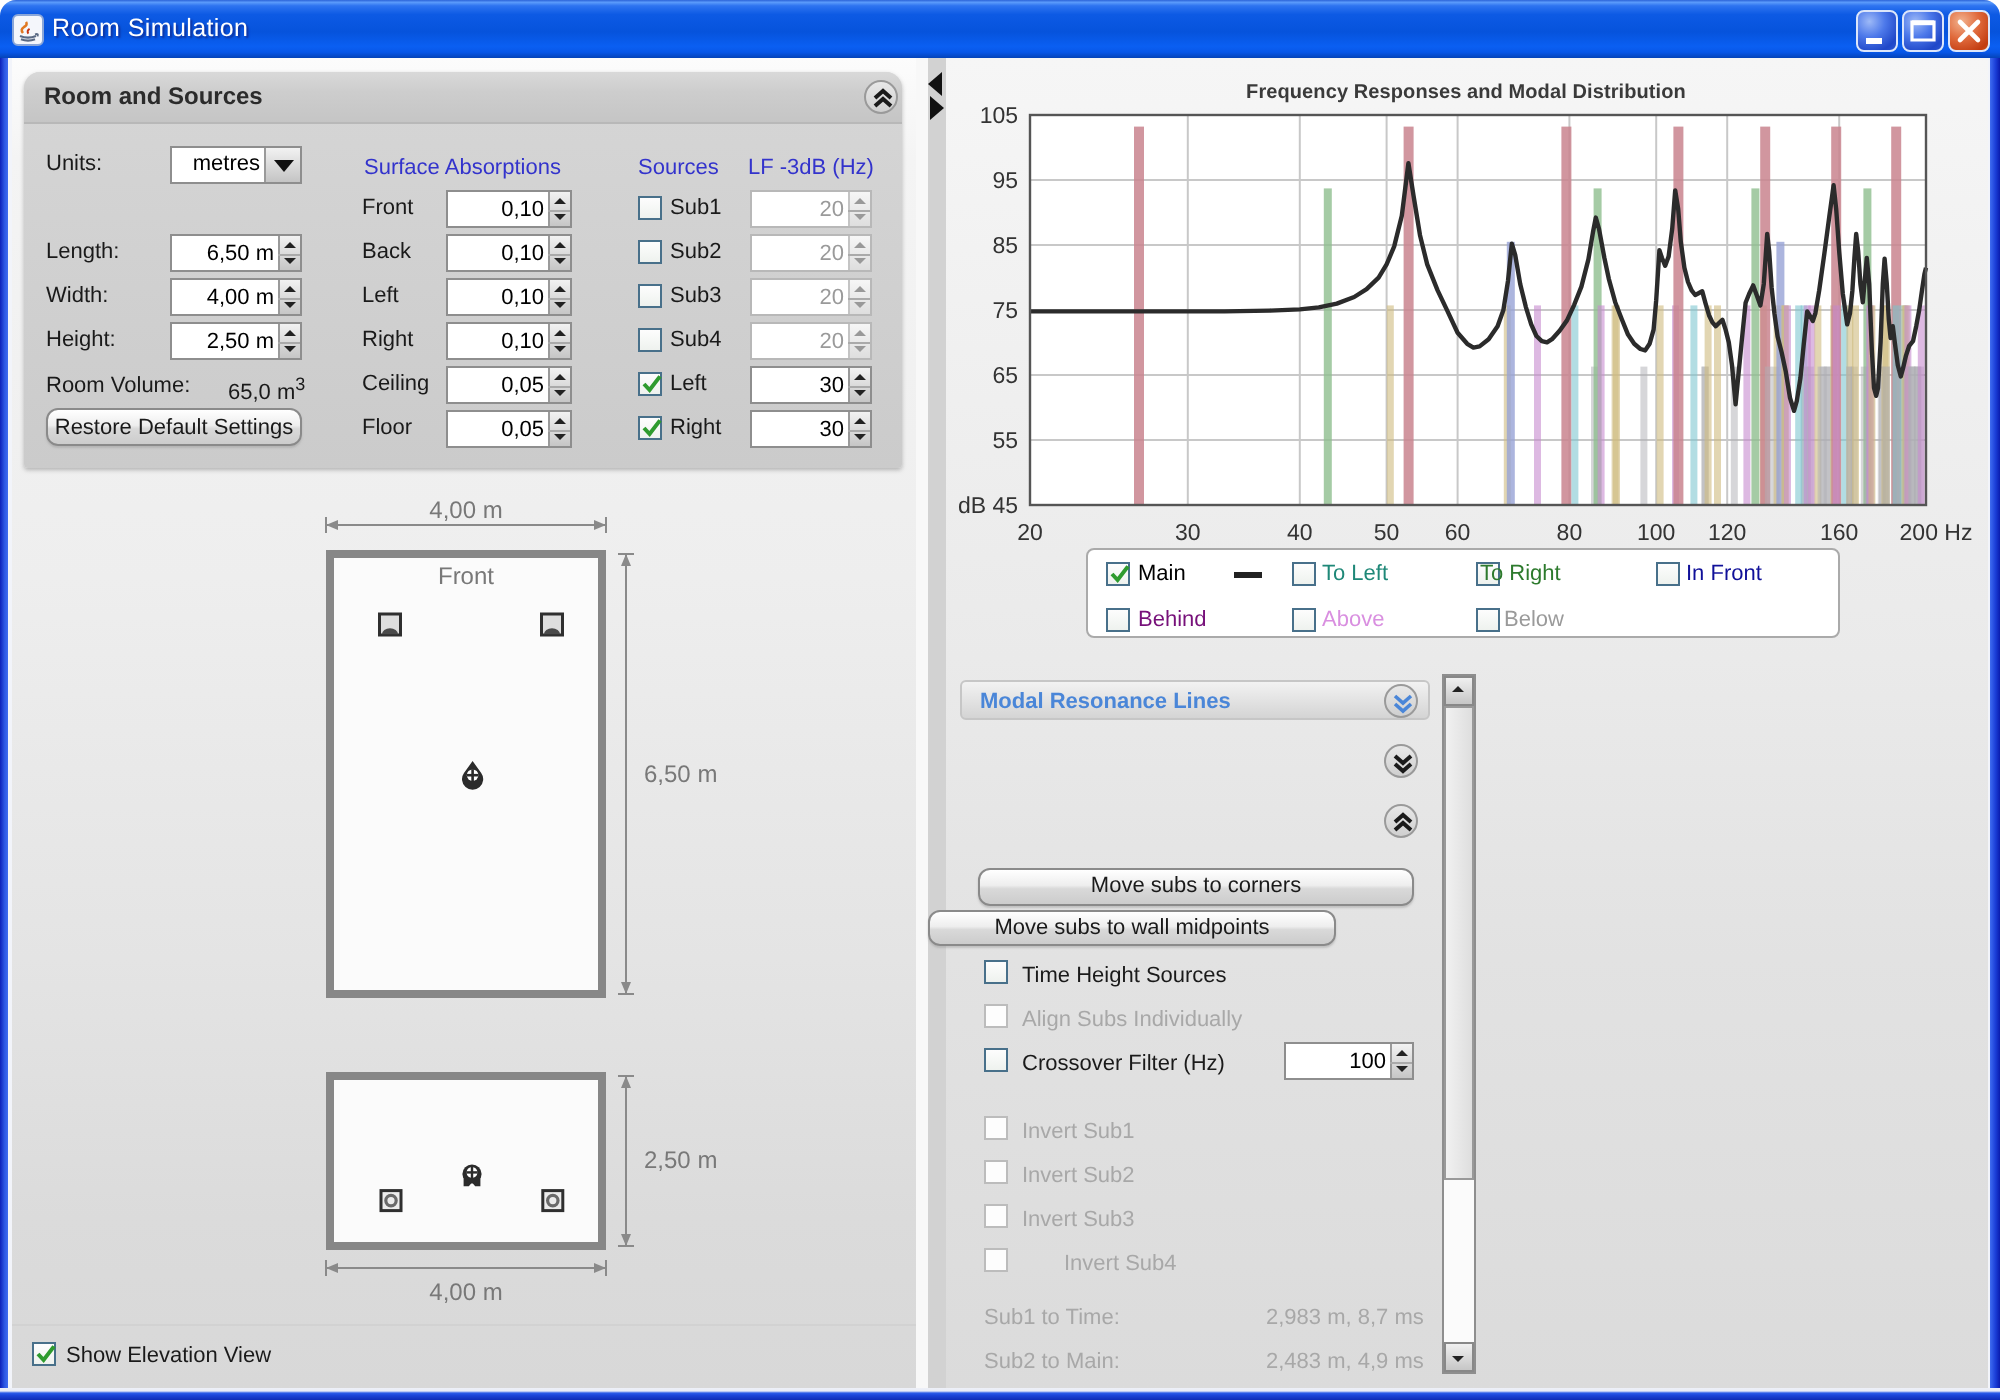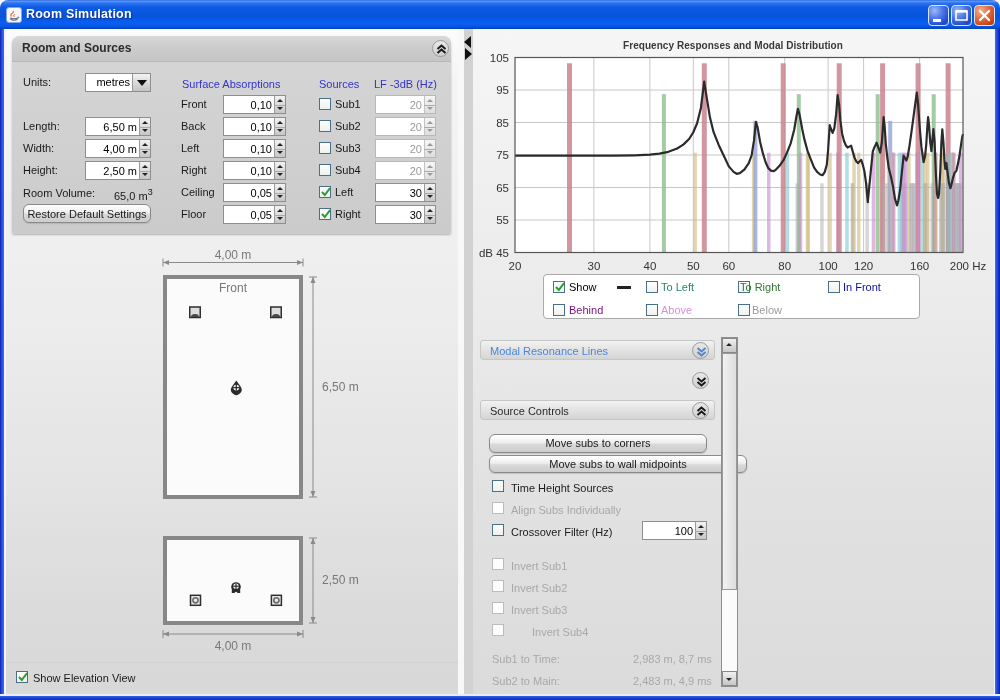--- a/index.html
+++ b/index.html
@@ -1,20 +1,20 @@
 <!DOCTYPE html>
 <html><head><meta charset="utf-8"><style>
 *{margin:0;padding:0;box-sizing:border-box}
 html,body{width:1000px;height:700px;background:#fff;font-family:"Liberation Sans",sans-serif;overflow:hidden}
 #win{position:absolute;left:0;top:0;width:1000px;height:700px;border-radius:8px 8px 0 0;overflow:hidden;background:linear-gradient(180deg,#f6f6f6,#d9d9d9)}
 .abs{position:absolute}
 
 #title{position:absolute;left:0;top:0;width:1000px;height:29px;
 background:linear-gradient(180deg,#2b63d8 0%,#5b9bfb 4%,#2e74f0 10%,#0d5ae4 25%,#0653dc 55%,#0a5ff2 80%,#0857e8 90%,#0443b8 100%);}
-#title .txt{position:absolute;left:26px;top:7px;color:#fff;font-size:12.5px;font-weight:bold;text-shadow:1px 1px 1px #10309a;letter-spacing:.2px}
+#title .txt{position:absolute;left:26px;top:7px;color:#fff;font-size:12.5px;font-weight:normal;text-shadow:1px 1px 1px #10309a;letter-spacing:.2px}
 .wbtn{position:absolute;top:5px;width:21px;height:21px;border-radius:4px;border:1px solid #dce6fa}
 .wbtn.blu{background:radial-gradient(circle at 30% 25%,#9db9f7 0%,#4d79ea 40%,#1f47c8 80%,#2a55d2 100%)}
 .wbtn.red{background:radial-gradient(circle at 30% 25%,#f2b28e 0%,#e06a3c 45%,#c23c10 85%,#d0500f 100%)}
 
 #leftpane{position:absolute;left:4px;top:29px;width:454.5px;height:665px;background:linear-gradient(180deg,#fcfcfc 0,#f4f4f4 50px,#eeeeee 260px,#e4e4e4 450px,#dbdbdb 580px,#d8d8d8 100%)}
 #rs{position:absolute;left:12px;top:36px;width:439px;height:198px;background:linear-gradient(180deg,#d6d6d6,#cbcbcb);border-radius:8px 8px 2px 2px;box-shadow:0 1px 2px rgba(130,130,130,.55)}
 #rshead{position:absolute;left:12px;top:36px;width:439px;height:26px;background:linear-gradient(180deg,#d9d9d9 0,#cdcdcd 40%,#c5c5c5 100%);border-radius:8px 8px 0 0;border-bottom:1px solid #b8b8b8}
 .hdrtxt{font-size:12px;font-weight:bold;color:#2b2b2b}
 .lab{position:absolute;font-size:11px;color:#1a1a1a;white-space:nowrap}
 .blulab{position:absolute;font-size:11px;color:#3333cc;white-space:nowrap}
@@ -37,21 +37,21 @@
 .cb svg{position:absolute;left:-1px;top:-2px}
 
 .btn{position:absolute;border:1px solid #8a8a8a;border-radius:6px;background:linear-gradient(180deg,#ffffff 0%,#eeeeee 45%,#d9d9d9 55%,#cccccc 100%);font-size:11px;color:#1a1a1a;text-align:center;white-space:nowrap;box-shadow:0 1px 1px rgba(160,160,160,.5)}
 
 #combo{position:absolute;left:85px;top:72.5px;width:66px;height:19px;background:#fff;border:1px solid #8e8e8e}
 #combo .cval{position:absolute;left:0;top:2.5px;width:44px;text-align:right;font-size:11px}
 #combo .cbtn{position:absolute;right:0;top:0;width:18px;height:100%;border-left:1px solid #9a9a9a;background:linear-gradient(180deg,#f2f2f2,#c4c4c4)}
 #combo .cbtn:after{content:"";position:absolute;left:4px;top:6px;border-left:5px solid transparent;border-right:5px solid transparent;border-top:6px solid #111}
 
 .chead{position:absolute;left:480px;width:235px;height:20px;background:linear-gradient(180deg,#f2f2f2,#d4d4d4);border:1px solid #c6c6c6;border-radius:3px}
-.chead .t{position:absolute;left:9px;top:4px;font-size:11px;font-weight:normal;color:#2b2b2b}
+.chead .t{position:absolute;left:9px;top:4px;font-size:11px;font-weight:bold;color:#2b2b2b}
 .chev{position:absolute;width:17px;height:17px;border-radius:50%;border:1px solid #9a9a9a;background:linear-gradient(180deg,#e8e8e8,#cfcfcf)}
 
 #sb{position:absolute;left:721px;top:337px;width:17px;height:350px;border:1px solid #8e8e8e;background:#fbfbfb}
 .sbtn{position:absolute;left:0px;width:15px;height:15px;background:linear-gradient(180deg,#f0f0f0,#c6c6c6);border:1px solid #888}
 #sthumb{position:absolute;left:0px;top:15px;width:15px;height:237px;background:linear-gradient(90deg,#f1f1f1,#dedede);border:1px solid #999}
 </style></head>
 <body>
 <div id="win">
 
   <div class="abs" style="left:4px;top:29px;width:989.5px;height:665px;background:linear-gradient(180deg,#f6f6f6 0,#f1f1f1 120px,#eaeaea 300px,#e2e2e2 450px,#dbdbdb 100%)"></div>
@@ -223,29 +223,26 @@
 
   <div class="chead" style="top:340px">
       <span class="t" style="color:#4a86d8">Modal Resonance Lines</span>
     </div>
   <div class="chev" style="left:692px;top:342px"><svg width="17" height="17">
         <path d="M4.5,5 L8.5,8.5 L12.5,5 M4.5,9 L8.5,12.5 L12.5,9" fill="none" stroke="#4a86d8" stroke-width="1.8"></path>
       </svg></div>
   <div class="chev" style="left:692px;top:372px"><svg width="17" height="17">
         <path d="M4.5,5 L8.5,8.5 L12.5,5 M4.5,9 L8.5,12.5 L12.5,9" fill="none" stroke="#1a1a1a" stroke-width="2"></path>
       </svg></div>
-  <div class="chead" style="top:400px">
-      <span class="t">Source Controls</span>
-    </div>
   <div class="chev" style="left:692px;top:402px"><svg width="17" height="17">
         <path d="M4.5,8 L8.5,4.5 L12.5,8 M4.5,12 L8.5,8.5 L12.5,12" fill="none" stroke="#1a1a1a" stroke-width="2"></path>
       </svg></div>
 
   <div class="btn" style="left:489px;top:434px;width:218px;height:19px;padding-top:2px">Move subs to corners</div>
-  <div class="btn" style="left:489px;top:455px;width:258px;height:18px;padding-top:2px">Move subs to wall midpoints</div>
+  <div class="btn" style="left:464px;top:455px;width:204px;height:18px;padding-top:2px">Move subs to wall midpoints</div>
 
   <span class="lab" style="left:511px;top:482px">Time Height Sources</span>
   <span class="graylab" style="left:511px;top:504px;color:#a8a8a8">Align Subs Individually</span>
   <span class="lab" style="left:511px;top:526px">Crossover Filter (Hz)</span>
   <span class="graylab" style="left:511px;top:560px;color:#a8a8a8">Invert Sub1</span>
   <span class="graylab" style="left:511px;top:582px;color:#a8a8a8">Invert Sub2</span>
   <span class="graylab" style="left:511px;top:604px;color:#a8a8a8">Invert Sub3</span>
   <span class="graylab" style="left:532px;top:626px;color:#a8a8a8">Invert Sub4</span>
   <span class="graylab" style="left:492px;top:653px;color:#a8a8a8">Sub1 to Time:</span>
   <span class="graylab" style="left:633px;top:653px;color:#a8a8a8">2,983 m, 8,7 ms</span>
@@ -351,21 +348,21 @@
 <div class="cb" style="left:492px;top:524px"></div>
 <div class="cb dis" style="left:492px;top:558px"></div>
 <div class="cb dis" style="left:492px;top:580px"></div>
 <div class="cb dis" style="left:492px;top:602px"></div>
 <div class="cb dis" style="left:492px;top:624px"></div>
 <div class="cb" style="left:16px;top:671px">
       <svg width="15" height="15">
         <path d="M3,7 L5.8,10 L11,3.2" fill="none" stroke="#2e9b2e" stroke-width="2"></path>
       </svg>
     </div>
-<span class="lab" style="left:569px;top:281px;color:#000">Show</span>
+<span class="lab" style="left:569px;top:281px;color:#000">Main</span>
 <span class="lab" style="left:661px;top:281px;color:#1f8878">To Left</span>
 <span class="lab" style="left:740px;top:281px;color:#2d7a2d">To Right</span>
 <span class="lab" style="left:843px;top:281px;color:#101099">In Front</span>
 <span class="lab" style="left:569px;top:304px;color:#77117a">Behind</span>
 <span class="lab" style="left:661px;top:304px;color:#d98fe0">Above</span>
 <span class="lab" style="left:752px;top:304px;color:#9a9a9a">Below</span>
 <div class="abs" style="left:617px;top:286px;width:14px;height:3px;background:#222"></div>
 <div class="spin" style="left:85px;top:117px;width:66px">
       <span class="val">6,50 m</span>
       <span class="btns">

